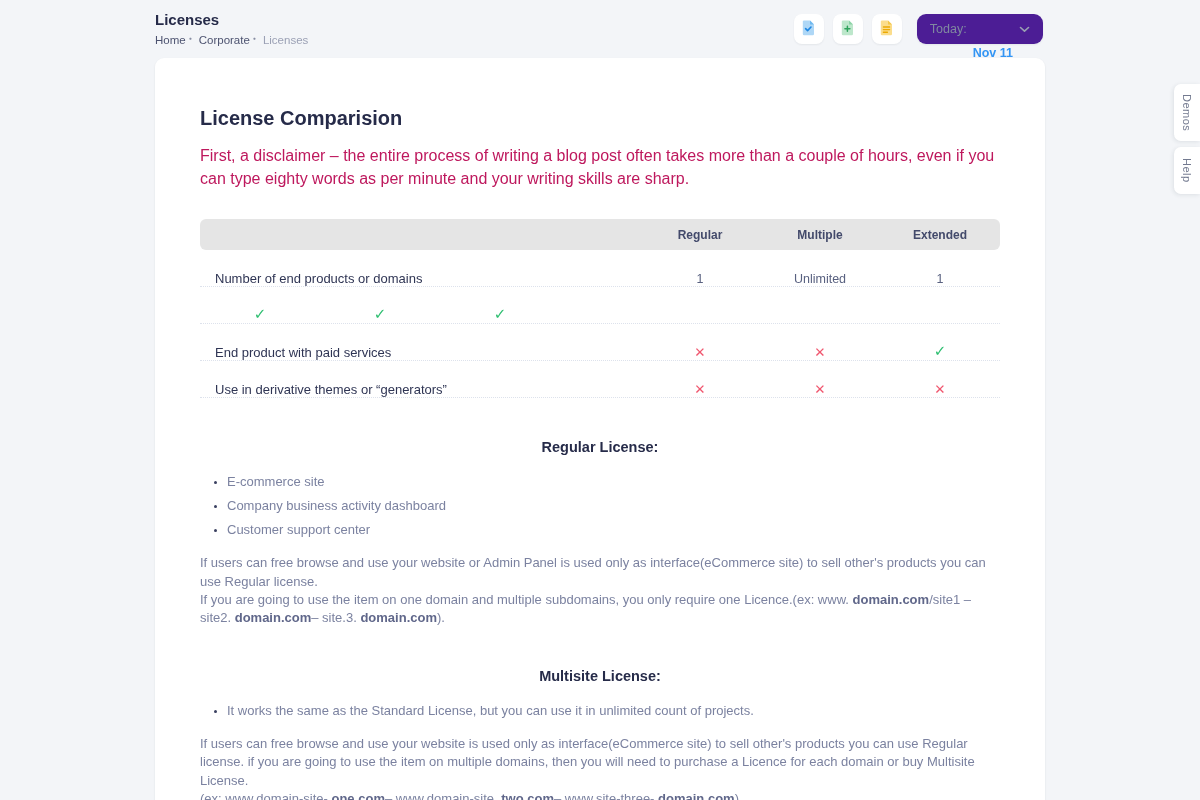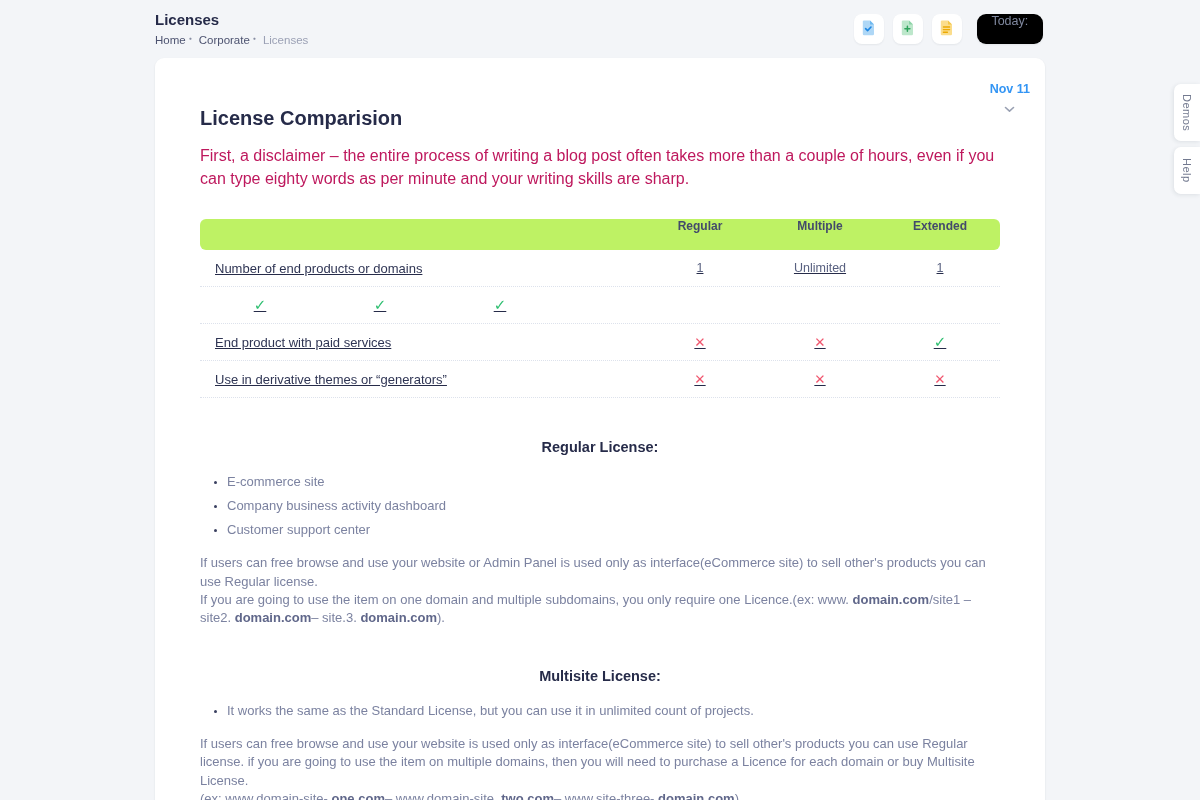--- a/index.html
+++ b/index.html
@@ -20,23 +20,23 @@
   .bc-item { cursor:pointer; }
   .bc-item.last { color:#9ba1b5; cursor:default; }
   .bc-sep { color:#878da2; font-size:8px; margin:1px 7px 0 3px; }
   .topbar-right { display:flex; align-items:center; gap:9px; }
   .icon-chip {
     width:30px; height:30px; background:#fff; border-radius:8px;
     display:flex; align-items:center; justify-content:center;
     box-shadow:0 1px 2px rgba(31,45,61,.07); cursor:pointer;
   }
   .date-pill {
-    height:30px; background:#000000; border-radius:9px; margin-left:6px;
+    height:30px; background:#4c1d95; border-radius:9px; margin-left:6px;
     display:flex; align-items:center; gap:6px; padding:0 13px;
-    box-shadow:0 1px 2px rgba(31,45,61,.07); font-size:12.5px; cursor:pointer;flex-direction:column;
+    box-shadow:0 1px 2px rgba(31,45,61,.07); font-size:12.5px; cursor:pointer;
   }
   .date-label { color:#8089a0; }
   .date-value { color:var(--accent,#3395f4); font-weight:700;margin-top:48px; }
   
   .side-tab {
     position:fixed; right:0; width:26px; background:#fff;
     border-radius:7px 0 0 7px; box-shadow:-1px 1px 4px rgba(31,45,61,.10);
     display:flex; align-items:center; justify-content:center;
     color:#737a90; font-size:11px; cursor:pointer; z-index:5;
   }
@@ -47,24 +47,24 @@
   .card {
     margin:0 155px; background:#fff; border-radius:9px;
     padding:37px 45px 40px; height:920px;
     box-shadow:0 1px 2px rgba(56,65,74,.12);
   }
   .main-heading { font-size:20px; font-weight:700; color:#262b49; margin:12px 0 15px; }
   .intro { font-size:16px; color:#be185d; line-height:1.42; margin:0; }
   
   .cmp-table { margin-top:29px; }
   .t-head {
-    display:flex; height:31px;
-    background:#bef264; border-radius:6px;
+    display:flex; align-items:center; height:31px;
+    background:#e5e5e5; border-radius:6px;
   }
-  .t-row { display:flex; align-items:center; height:37px; border-bottom:1px dotted #dde2ec;text-decoration:underline; }
+  .t-row { display:flex; align-items:flex-end; height:37px; border-bottom:1px dotted #dde2ec; }
   .c-label { flex:0 0 55%; padding-left:15px; font-size:13px; color:#2f3554; }
   .c-val { flex:0 0 15%; text-align:center; font-size:12.5px; color:#596180; }
   .t-head .c-val { font-size:12px; font-weight:700; color:#434a6b; }
   .mark-check { color:var(--check,#2fbf71); font-size:15px; }
   .mark-cross { color:var(--cross,#f0566e); font-size:13.5px; }
   
   .sec-heading { font-size:14.5px; font-weight:700; color:#262b49; margin:41px 0 0;text-align:center; }
   .sec-bullets { margin:19px 0 0; padding-left:27px; list-style:disc; }
   .sec-bullets li { font-size:13px; color:#7b82a0; margin-bottom:9px; }
   .sec-bullets li::marker { color:#3a4060; font-size:10px; }

